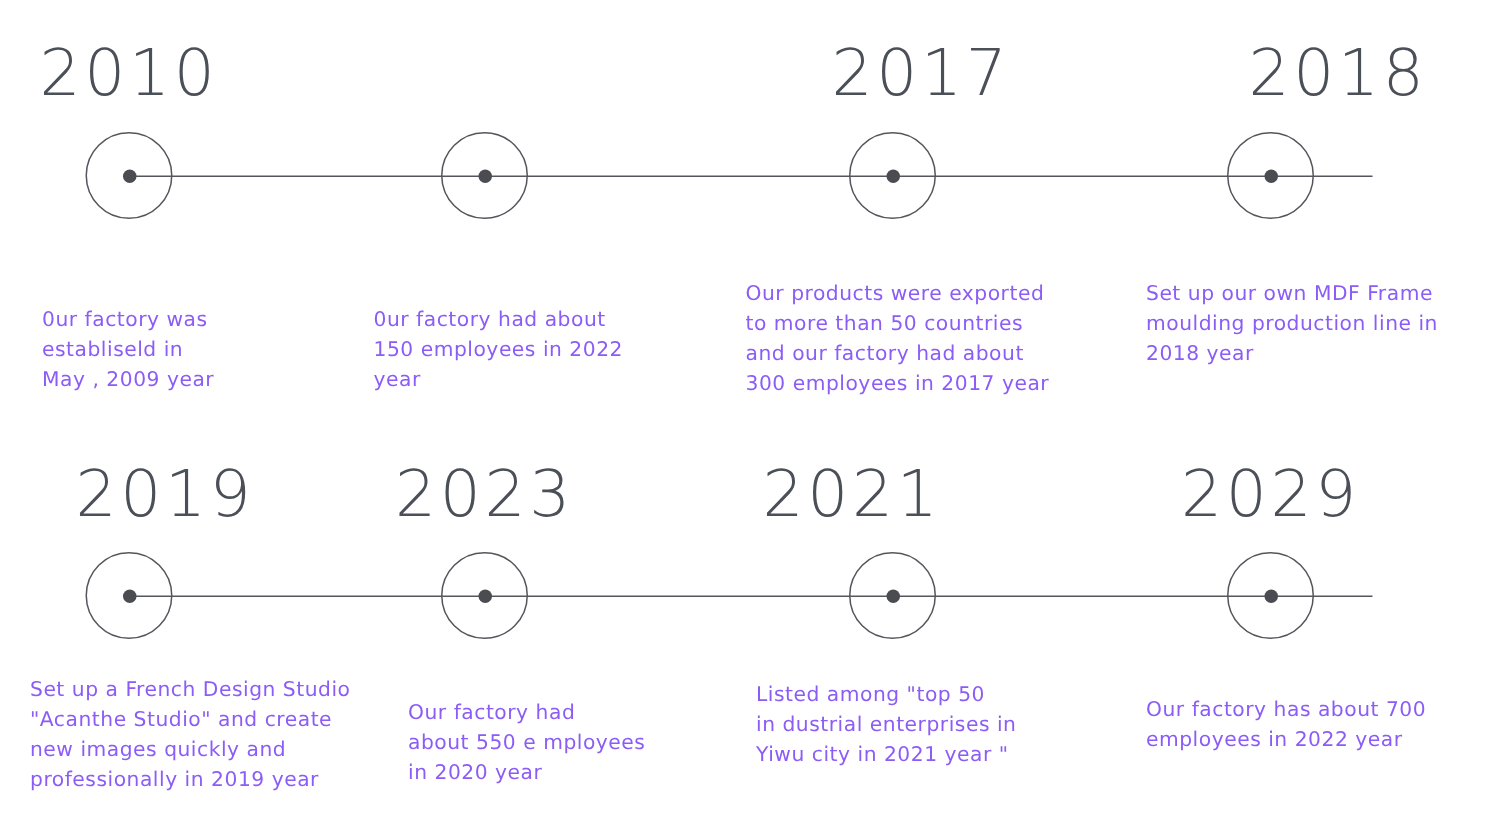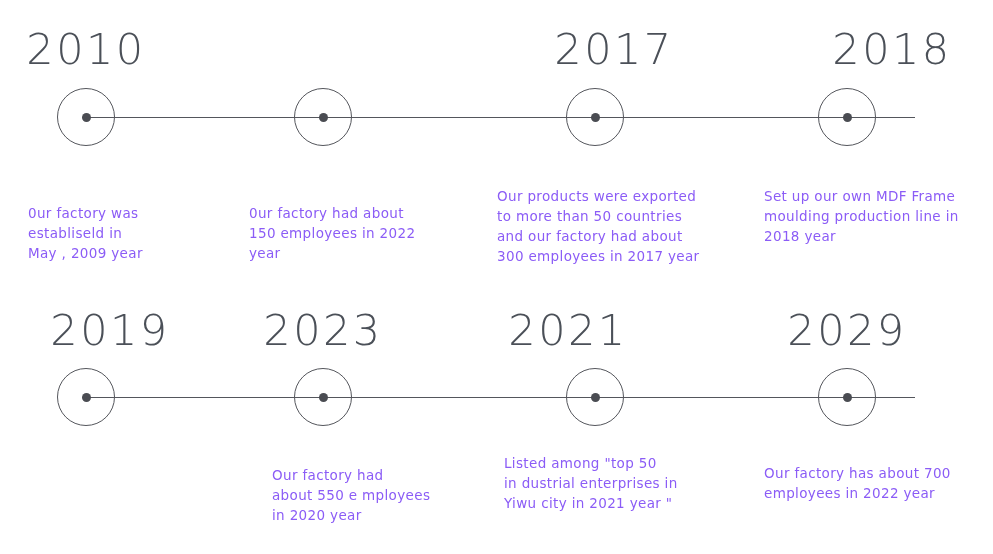--- a/index.html
+++ b/index.html
@@ -145,20 +145,24 @@
   </div>
 
   <div class="timeline-row row-2">
 
     <div class="axis-line"></div>
 
     <div class="year-label" style="left:110px;">2019</div>
     <div class="node" style="left:86px;">
       <div class="node-dot"></div>
     </div>
+    <div class="desc" style="left:20px; width:245px;">Set up a French Design Studio
+"Acanthe Studio" and create
+new images quickly and
+professionally in 2019 year</div>
 
     <div class="year-label" style="left:323px;">2023</div>
     <div class="node" style="left:323px;">
       <div class="node-dot"></div>
     </div>
     <div class="desc d-low" style="left:272px; width:225px;">Our factory had
 about 550 e mployees
 in 2020 year</div>
 
     <div class="year-label" style="left:568px;">2021</div>

